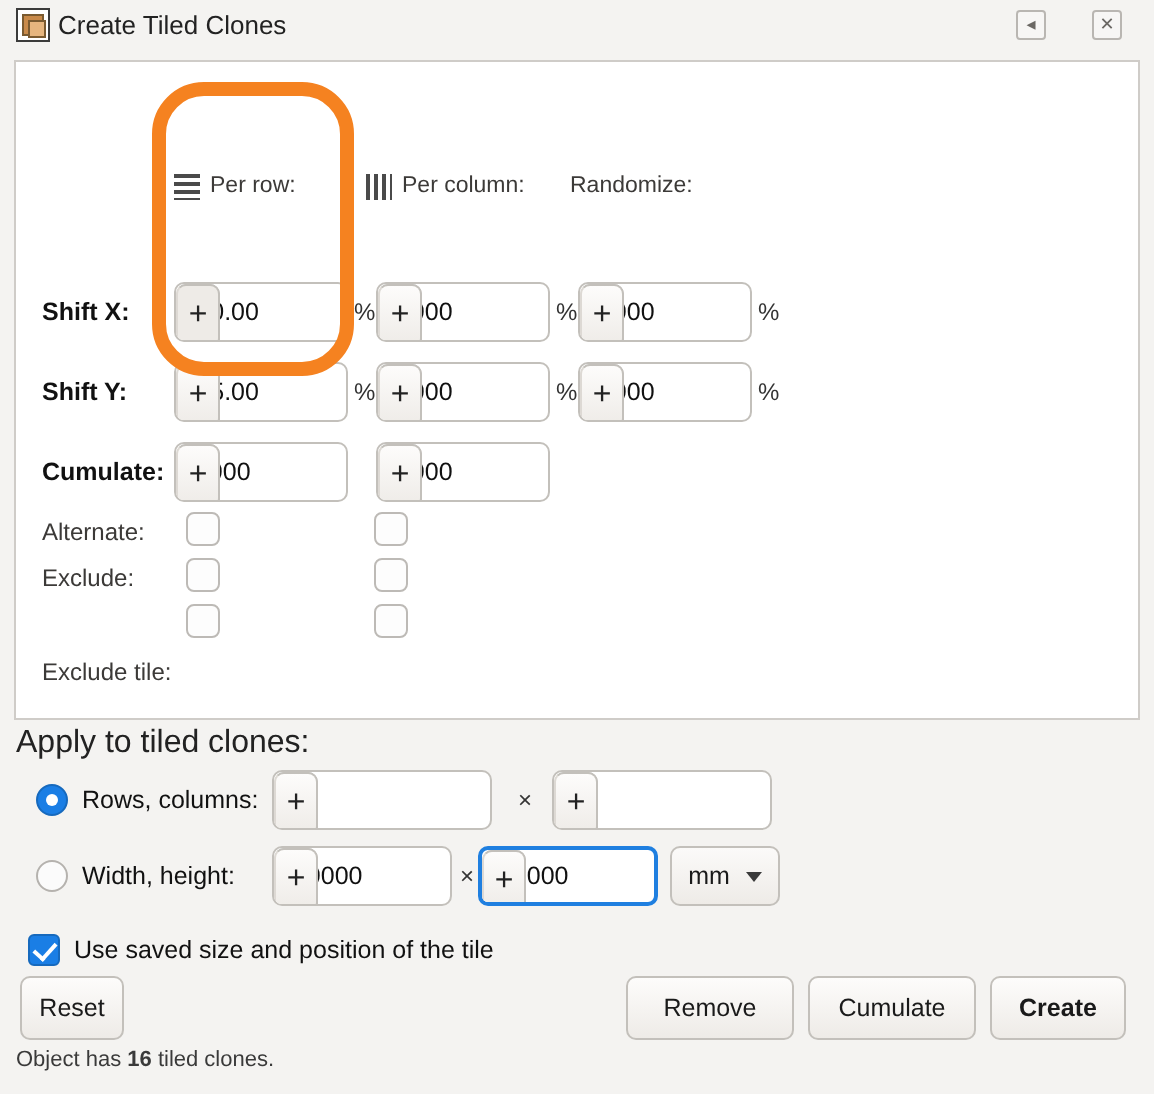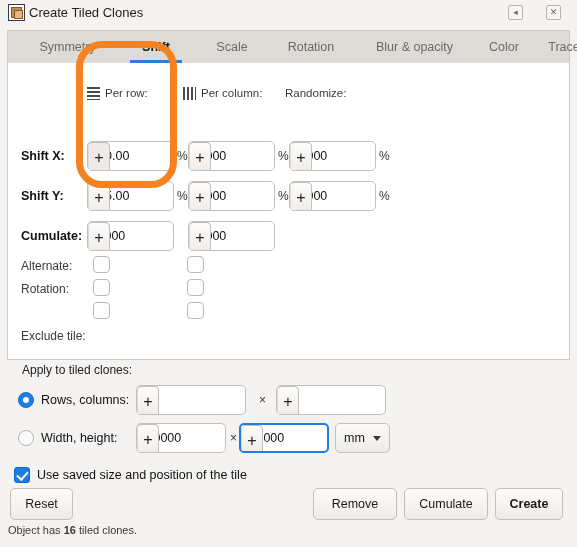--- a/index.html
+++ b/index.html
@@ -232,23 +232,22 @@
     border: 1px solid #bdbab6;
     border-radius: 4px;
     background: #fdfdfd;
     box-sizing: border-box;
   }
 
   
   .apply-label {
     position: absolute;
     left: 8px; top: 363px;
-    font-size: 12px;
+    font-size: 16px;
     color: #222;
-    margin-left: 14px;
   }
   .radio {
     position: absolute;
     width: 16px; height: 16px;
     border-radius: 50%;
     border: 1px solid #b5b2ae;
     background: #fbfbfb;
     box-sizing: border-box;
   }
   .radio.on {
@@ -368,29 +367,20 @@
 
   <div class="titlebar">
     <div class="title-icon"></div>
     <div class="title-text">Create Tiled Clones</div>
     <div class="tb-btn tb-dock">◂</div>
     <div class="tb-btn tb-close">✕</div>
   </div>
 
   <div class="panel">
 
-    <div class="tabbar">
-      <div class="tab" style="left:12px;  width:95px;">Symmetry</div>
-      <div class="tab active" style="left:107px; width:82px;">Shift</div>
-      <div class="tab" style="left:189px; width:70px;">Scale</div>
-      <div class="tab" style="left:259px; width:88px;">Rotation</div>
-      <div class="tab" style="left:347px; width:119px;">Blur &amp; opacity</div>
-      <div class="tab" style="left:466px; width:60px;">Color</div>
-      <div class="tab" style="left:526px; width:60px;">Trace</div>
-    </div>
 
     <div class="icon-rows" style="left:79px; top:56px;">
       <i></i>
         <i></i>
         <i></i>
         <i></i>
     </div>
     <div class="col-head" style="left:97px; top:56px;">Per row:</div>
 
     <div class="icon-cols" style="left:175px; top:56px;">
@@ -460,21 +450,21 @@
     <div class="spin" style="left:180px; top:190px; width:87px;">
       <div class="val">1.000</div>
       <div class="btn">−</div>
       <div class="btn">+</div>
     </div>
 
     <div class="row-label light" style="left:13px; top:228px;">Alternate:</div>
     <div class="cbox" style="left:85px; top:225px;"></div>
     <div class="cbox" style="left:179px; top:225px;"></div>
 
-    <div class="row-label light" style="left:13px; top:251px;">Rotation:</div>
+    <div class="row-label light" style="left:13px; top:251px;">Exclude:</div>
     <div class="cbox" style="left:85px; top:248px;"></div>
     <div class="cbox" style="left:179px; top:248px;"></div>
 
     <div class="row-label light" style="left:13px; top:274px;margin-top:24px;">Exclude tile:</div>
     <div class="cbox" style="left:85px; top:271px;"></div>
     <div class="cbox" style="left:179px; top:271px;"></div>
 
   </div>
 
   <div class="apply-label">Apply to tiled clones:</div>
@@ -511,21 +501,21 @@
   <div class="combo" style="left:335px; top:423px; width:55px;">
     <span>mm</span>
     <span class="caret"></span>
   </div>
 
   <div class="checkrow">
     <div class="chk"></div>
     <div class="chk-label">Use saved size and position of the tile</div>
   </div>
 
-  <div class="btn" style="left:10px; top:488px; width:63px;">Reset</div>
+  <div class="btn" style="left:10px; top:488px; width:52px;">Reset</div>
   <div class="btn" style="left:313px; top:488px; width:84px;">Remove</div>
   <div class="btn" style="left:404px; top:488px; width:84px;">Cumulate</div>
   <div class="btn bold" style="left:495px; top:488px; width:68px;">Create</div>
 
   <div class="statusbar">
     <span>Object has </span><b>16</b><span> tiled clones.</span>
   </div>
 
   <div class="annot"></div>
 

